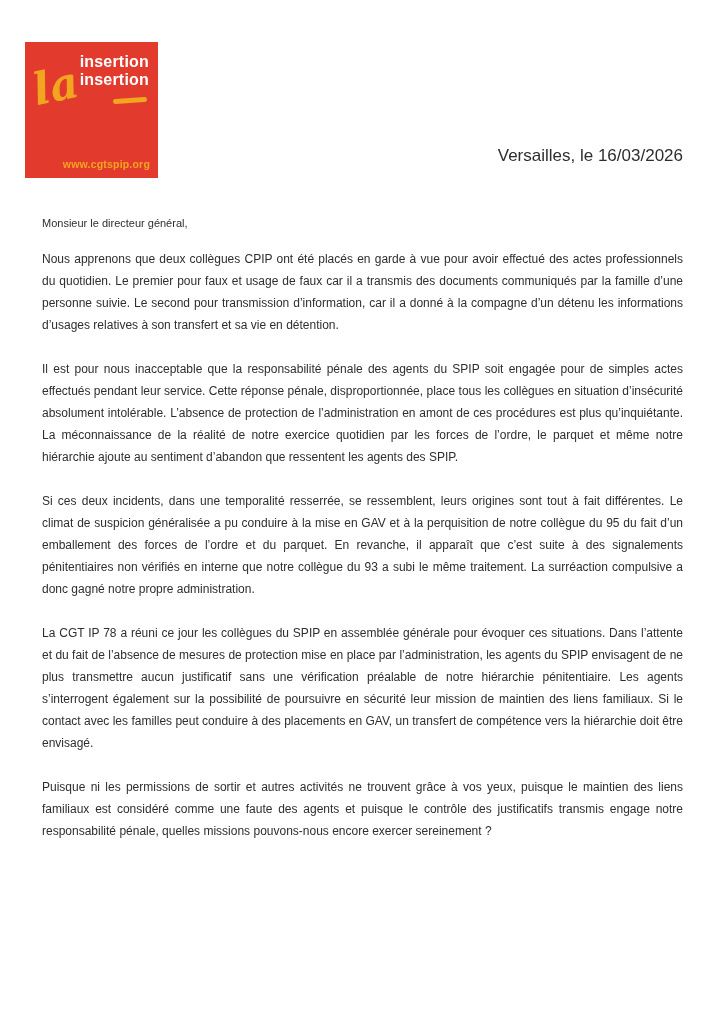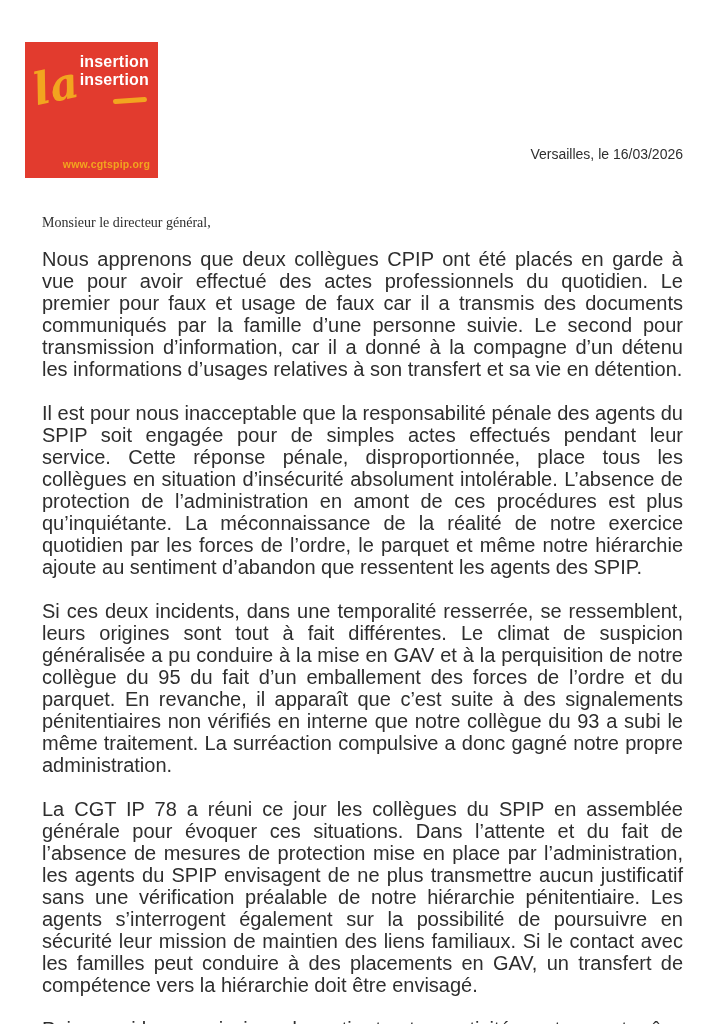--- a/index.html
+++ b/index.html
@@ -77,40 +77,39 @@
     font-weight: 700;
     font-size: 10.5px;
     letter-spacing: 0.2px;
   }
 
   
   .dateline {
     position: absolute;
     top: 146px;
     right: 41px;
-    font-size: 14px;
+    font-size: 17px;
     color: #2e2e2e;
   }
 
   
   .letter-body {
     position: absolute;
     top: 212px;
     left: 42px;
     right: 41px;
   }
   .salutation {
     margin: 0 0 14px 0;
-    font-size: 14px;
+    font-size: 11px;
     line-height: 22px;
-    font-family: Liberation Serif, serif;
   }
   .paragraph {
     margin: 9px 0 22px 0;
-    font-size: 20px;
+    font-size: 12px;
     line-height: 22px;
     text-align: justify;
   }
 </style>
 </head>
 <body>
 
 <div class="page">
 
   <div class="logo">

